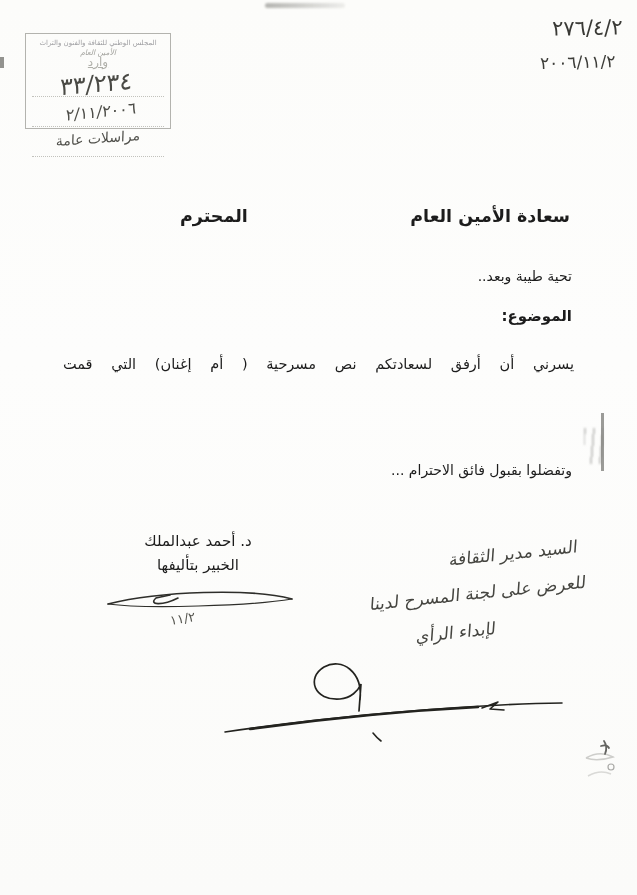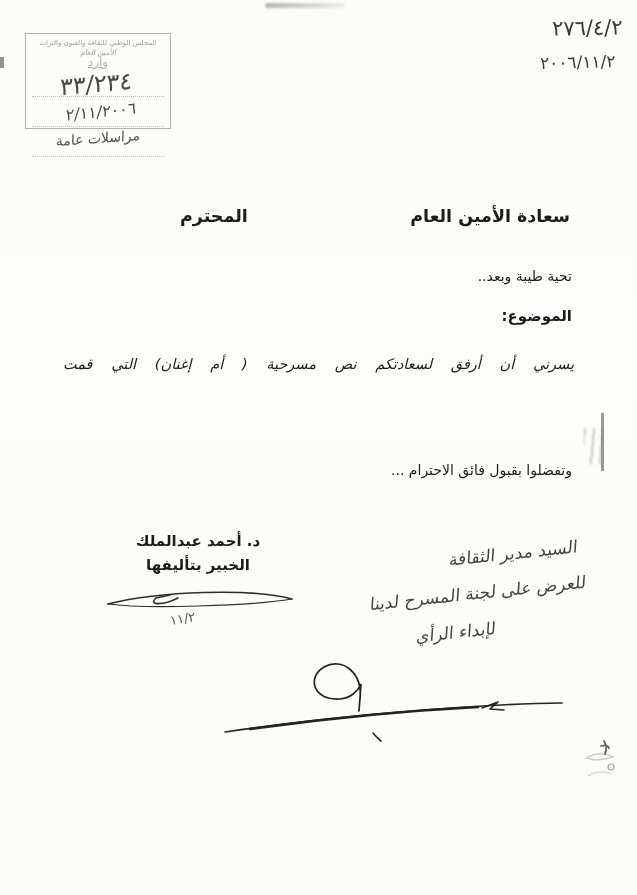--- a/index.html
+++ b/index.html
@@ -66,26 +66,26 @@
   .greeting{position:absolute;top:268px;right:65px;font-size:14px;}
   .subject{
     position:absolute;top:307px;right:65px;
     font-weight:bold;font-size:15px;
     display:flex;gap:14px;
   }
   .body-text{
     position:absolute;top:351px;right:63px;left:63px;
     font-size:14.5px;line-height:27px;
   }
-  .body-line{text-align:justify;text-align-last:justify;white-space:nowrap;font-style:italic;}
+  .body-line{text-align:justify;text-align-last:justify;white-space:nowrap;}
   .body-line:last-child{text-align-last:justify;}
   .closing{position:absolute;top:462px;right:65px;font-size:14px;}
   .sender{
     position:absolute;top:529px;left:112px;width:172px;
-    text-align:center;font-weight:bold;font-size:15px;line-height:24px;
+    text-align:center;font-weight:normal;font-size:15px;line-height:24px;
   }
   
   .routing{
     position:absolute;top:546px;left:330px;width:256px;height:120px;
     transform:rotate(-3deg);
     color:#454540;
   }
   .routing .rl{position:absolute;font-size:17px;letter-spacing:1px;transform:skewX(-10deg) rotate(-3deg);white-space:nowrap;}
   .routing .rl1{right:6px;top:0;}
   .routing .rl2{right:0;top:38px;}

